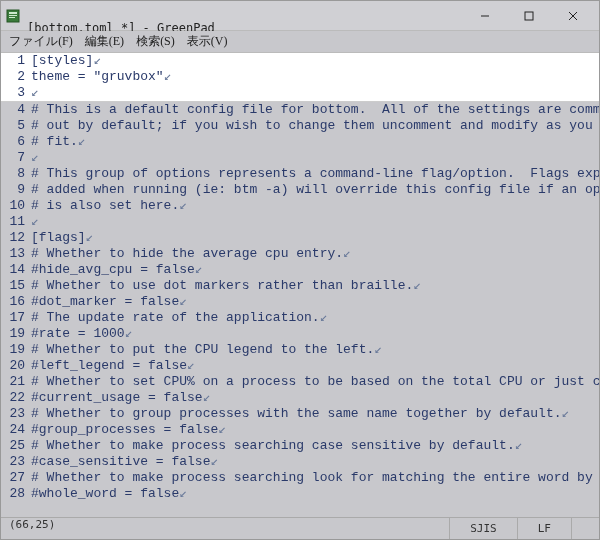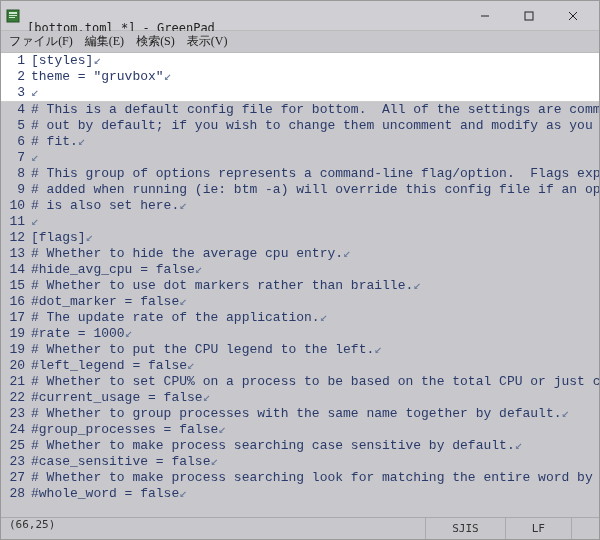--- a/index.html
+++ b/index.html
@@ -112,21 +112,21 @@
     border-top: 1px solid #aaa;
     background: #c8c8cc;
     display: flex;
     align-items: flex-start;
     font-size: 11px;
     color: #333;
     padding: 0 8px;
   }
   .status-left { flex: 1; }
   .status-cell {
-    padding: 0 26px;
+    padding: 0 20px;
     border-left: 1px solid #aaa;
     height: 100%;
     display: flex;
     align-items: center;
   }
   .status-spacer { width: 20px; border-left: 1px solid #aaa; height:100%; }
 </style>
 </head>
 <body>
 

